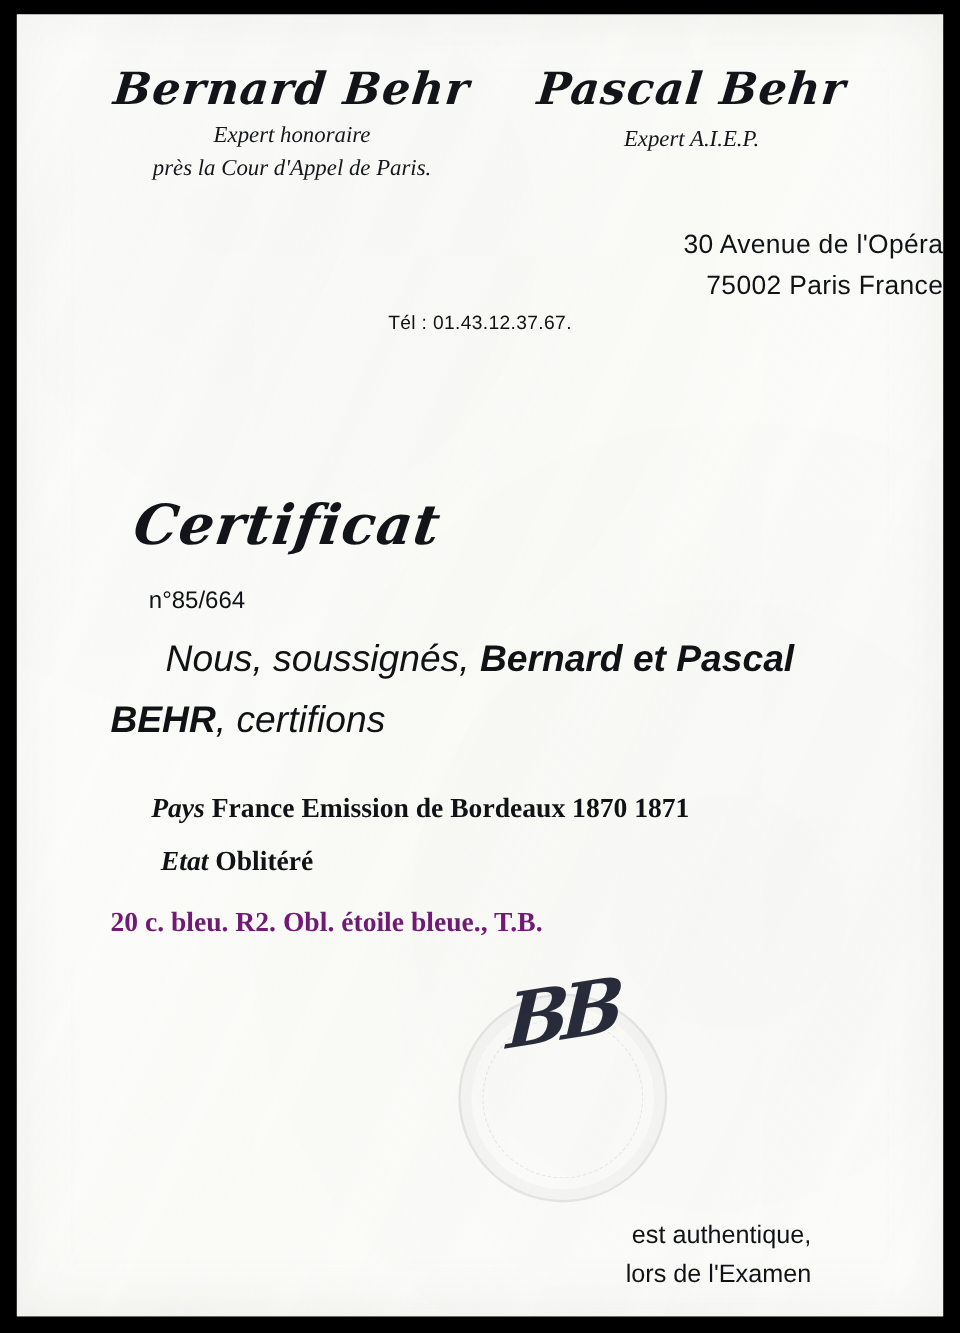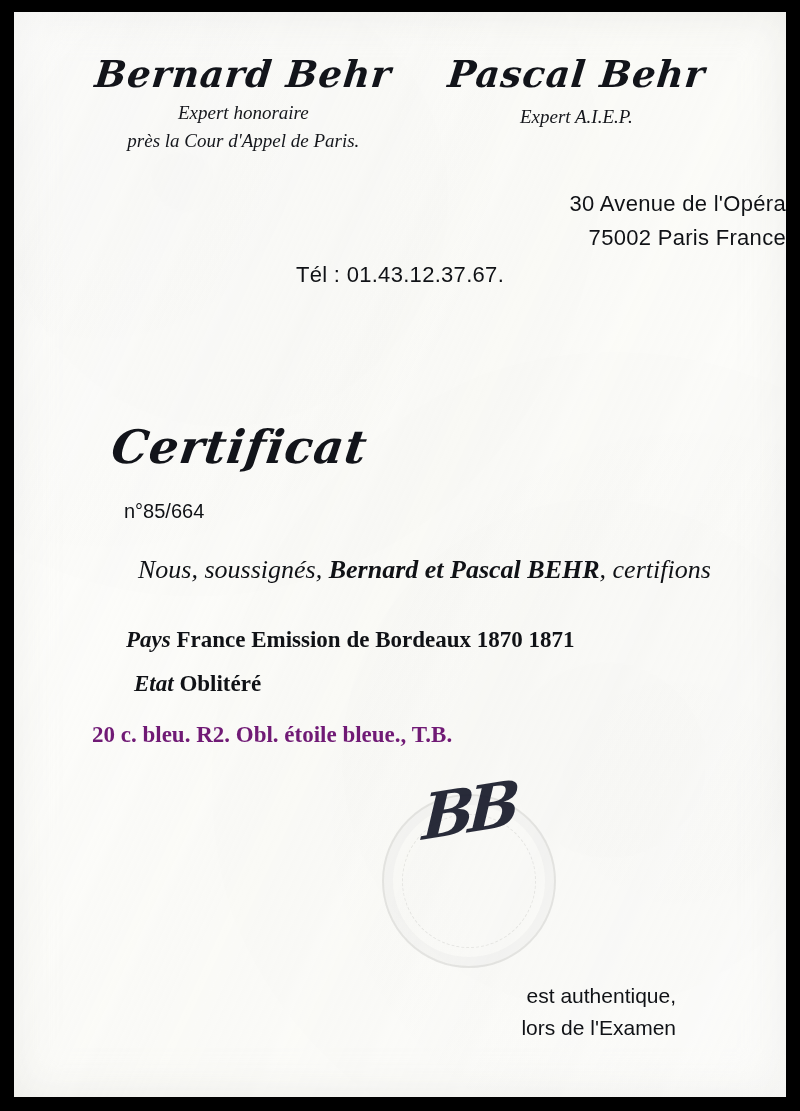--- a/index.html
+++ b/index.html
@@ -89,21 +89,21 @@
     color: #101216;
     line-height: 1.55;
     letter-spacing: 0.3px;
   }
   .contact-row {
     display: flex;
     justify-content: center;
     gap: 52px;
     margin-top: 2px;
     font-family: "Liberation Sans", sans-serif;
-    font-size: 22px;
+    font-size: 16px;
     letter-spacing: 0.3px;
   }
 
   
   .body-area {
     position: relative;
     margin-top: 128px;
     padding: 0 62px 0 78px;
   }
 
@@ -120,24 +120,24 @@
 
   .cert-number {
     margin-top: 26px;
     margin-left: 32px;
     font-family: "Liberation Sans", sans-serif;
     font-size: 20px;
     color: #101216;
   }
 
   .paragraph {
-    margin-top: 26px;
-    font-family: Liberation Serif, serif;
-    font-style: italic;
-    font-size: 26px;
+    margin-top: 10px;
+    font-family: Liberation Sans, sans-serif;
+    font-style: italic;
+    font-size: 31px;
     line-height: 1.65;
     color: #101216;
   }
   .paragraph .indent { display: inline-block; width: 46px; }
   .paragraph b {
     font-weight: 700;
     font-style: italic;
   }
 
   .fields {

